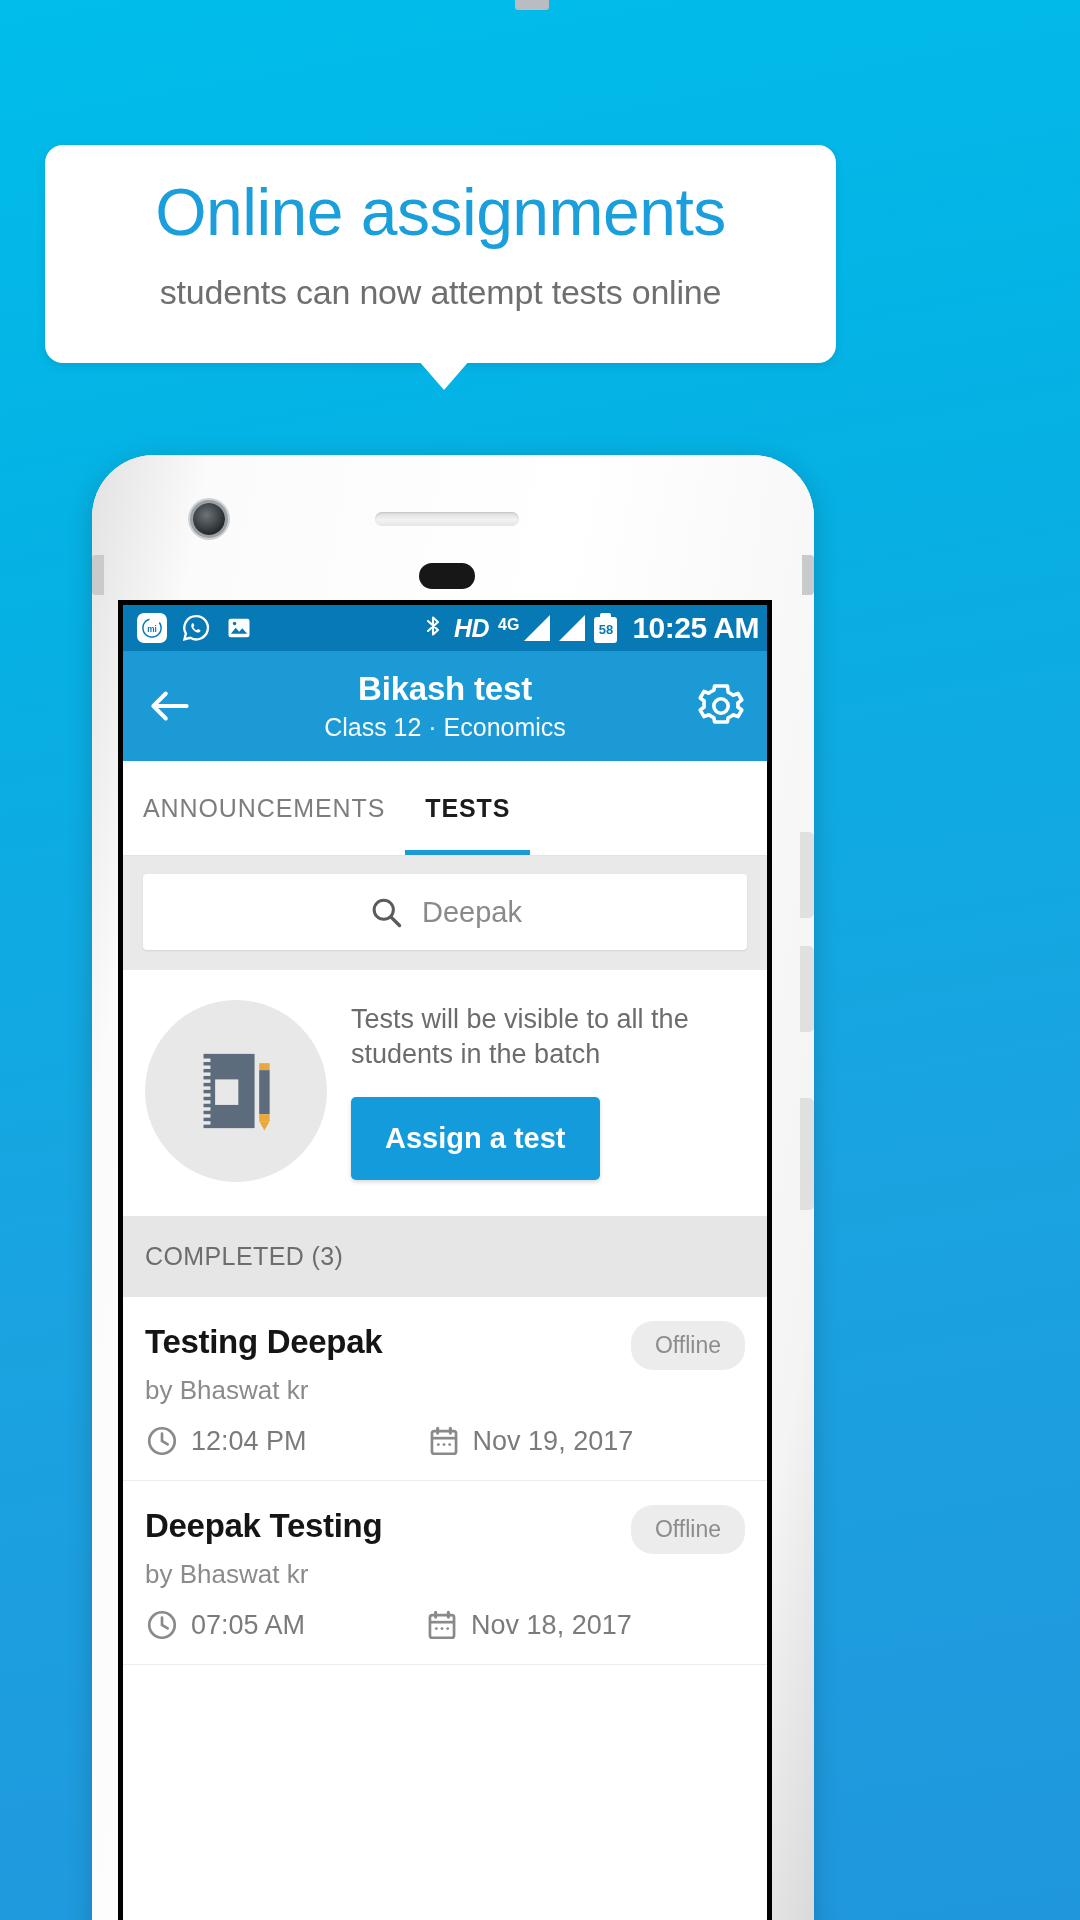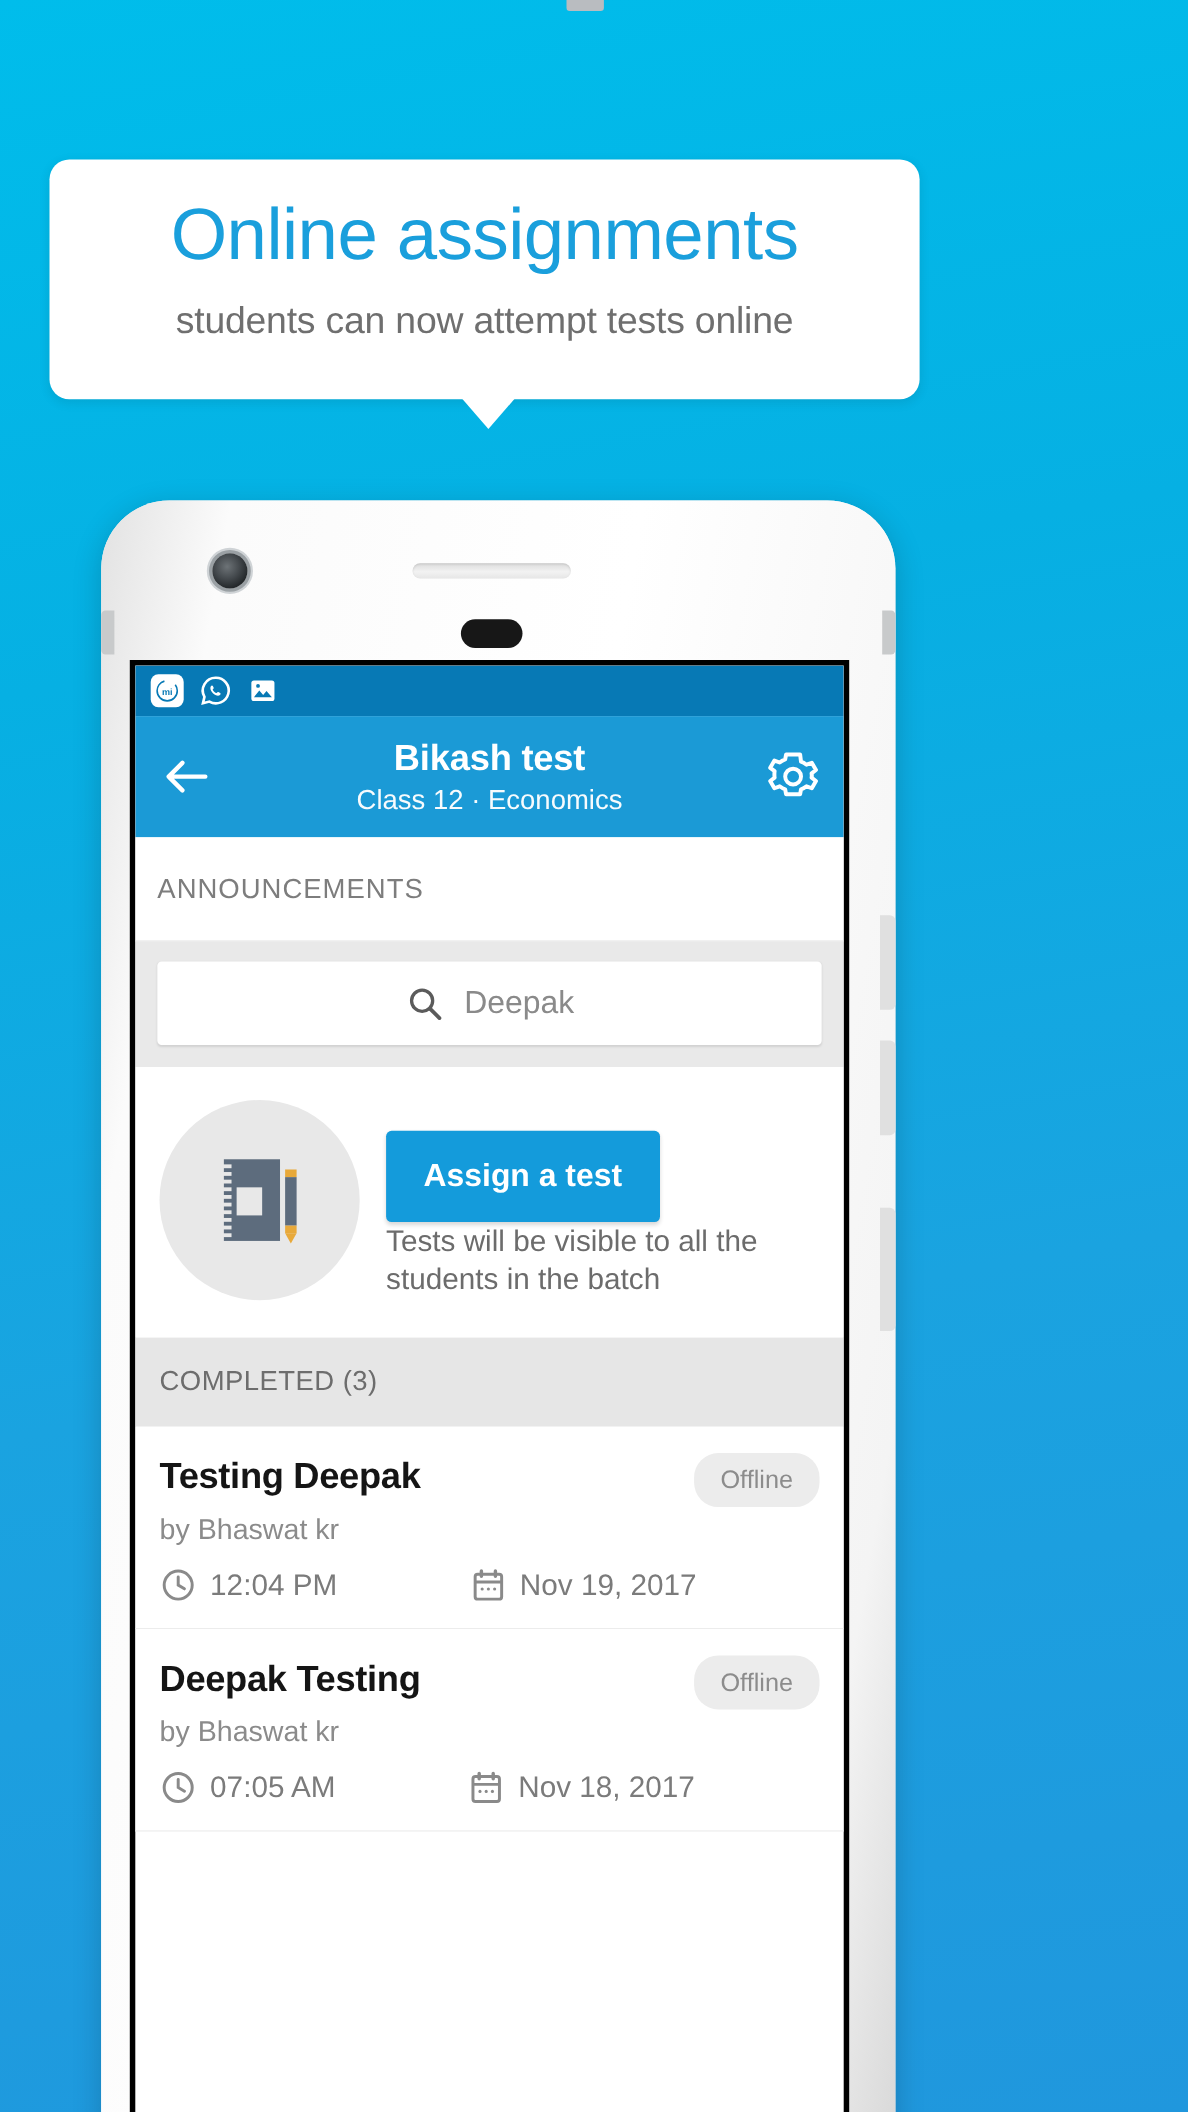--- a/index.html
+++ b/index.html
@@ -249,37 +249,53 @@
       <svg class="sb-icon" width="30" height="30" viewBox="0 0 24 24">
         <path d="M12 2.5A9.3 9.3 0 0 0 3.9 16.4L2.8 21l4.7-1.2A9.3 9.3 0 1 0 12 2.5z" fill="none" stroke="#fff" stroke-width="1.9"></path>
         <path d="M9.2 8.1c.3-.1.6 0 .8.4l.6 1.3c.1.3 0 .5-.2.7l-.4.4c-.1.2-.2.3 0 .6.5.9 1.4 1.7 2.3 2.1.3.1.4.1.6-.1l.5-.5c.2-.2.4-.2.6-.1l1.3.7c.3.2.4.5.3.8-.2.7-1 1.2-1.8 1.2-2.4 0-5.6-3.1-5.6-5.5 0-.8.4-1.6 1-1.9z" fill="#fff"></path>
       </svg>
       <svg class="sb-icon" width="28" height="28" viewBox="0 0 24 24">
         <rect x="3" y="4" width="18" height="16" rx="2" fill="#fff"></rect>
         <path d="M5 17l4.2-5.2 3 3.4 2.6-3 4.2 4.8z" fill="#0779b5"></path>
         <circle cx="8.2" cy="8.2" r="1.5" fill="#0779b5"></circle>
       </svg>
     </div>
+    <div class="sb-right">
+      <svg width="24" height="30" viewBox="0 0 24 30">
+        <path d="M7 8l10 9-5 4.5V4.5L17 9 7 18" fill="none" stroke="#fff" stroke-width="2.1" stroke-linejoin="round" stroke-linecap="round"></path>
+      </svg>
+      <span class="sb-hd">HD</span>
+      <span class="sb-4g">4G</span>
+      <div class="sig"></div>
+      <div class="sig"></div>
+      <div class="batt">
+        <div class="batt-cap"></div>
+        <div class="batt-body"></div>
+        <div class="batt-txt">58</div>
+      </div>
+      <span class="sb-time">10:25 AM</span>
+    </div>
   </div>
 
   <div id="appbar">
     <svg id="back-arrow" viewBox="0 0 24 24">
       <path d="M20 12H4M10 6l-6 6 6 6" fill="none" stroke="#fff" stroke-width="1.9" stroke-linecap="round" stroke-linejoin="round"></path>
     </svg>
     <div id="appbar-center">
       <div id="appbar-title">Bikash test</div>
       <div id="appbar-sub">Class 12 · Economics</div>
     </div>
     <svg id="gear" viewBox="0 0 24 24">
       <path d="M12 8.4a3.6 3.6 0 1 0 0 7.2 3.6 3.6 0 0 0 0-7.2zm8.5 3.6c0-.5 0-1-.1-1.5l2-1.5-1.9-3.3-2.4.9c-.8-.6-1.6-1.1-2.5-1.4L15.2 2H8.8l-.4 2.2c-.9.3-1.8.8-2.5 1.4l-2.4-.9L1.6 8l2 1.5c-.1.5-.1 1-.1 1.5s0 1 .1 1.5l-2 1.5 1.9 3.3 2.4-.9c.8.6 1.6 1.1 2.5 1.4l.4 2.2h6.4l.4-2.2c.9-.3 1.8-.8 2.5-1.4l2.4.9 1.9-3.3-2-1.5c.1-.5.1-1 .1-1.5z" fill="none" stroke="#fff" stroke-width="1.8" stroke-linejoin="round"></path>
     </svg>
   </div>
 
   <div id="tabs">
     <div class="tab">ANNOUNCEMENTS</div>
+    <div class="tab active">TESTS</div>
   </div>
 
   <div id="searchzone">
     <div id="searchbar">
       <svg width="36" height="36" viewBox="0 0 24 24">
         <circle cx="10.5" cy="10.5" r="6.4" fill="none" stroke="#5b5b5b" stroke-width="2"></circle>
         <path d="M15.4 15.4L21 21" stroke="#5b5b5b" stroke-width="2.3" stroke-linecap="round"></path>
       </svg>
       <span id="search-text">Deepak</span>
     </div>
@@ -302,22 +318,22 @@
           <rect x="19" y="70" width="9" height="3"></rect>
               <rect x="19" y="76" width="9" height="3"></rect>
         </g>
         <rect x="70" y="26" width="9" height="6" fill="#e8a93a"></rect>
         <rect x="70" y="32" width="9" height="38" fill="#5d6c7d"></rect>
         <rect x="70" y="70" width="9" height="6" fill="#e8a93a"></rect>
         <path d="M70 76h9l-4.5 8z" fill="#e8a93a"></path>
       </svg>
     </div>
     <div id="promo-right">
+      <div id="promo-text">Tests will be visible to all the students in the batch</div>
       <div id="assign-btn">Assign a test</div>
-      <div id="promo-text">Tests will be visible to all the students in the batch</div>
     </div>
   </div>
 
   <div id="completed-hdr">COMPLETED (3)</div>
 
   <div class="test-row">
     <div class="test-title">Testing Deepak</div>
     <div class="test-by">by Bhaswat kr</div>
     <div class="test-meta">
       <div class="meta-item">

